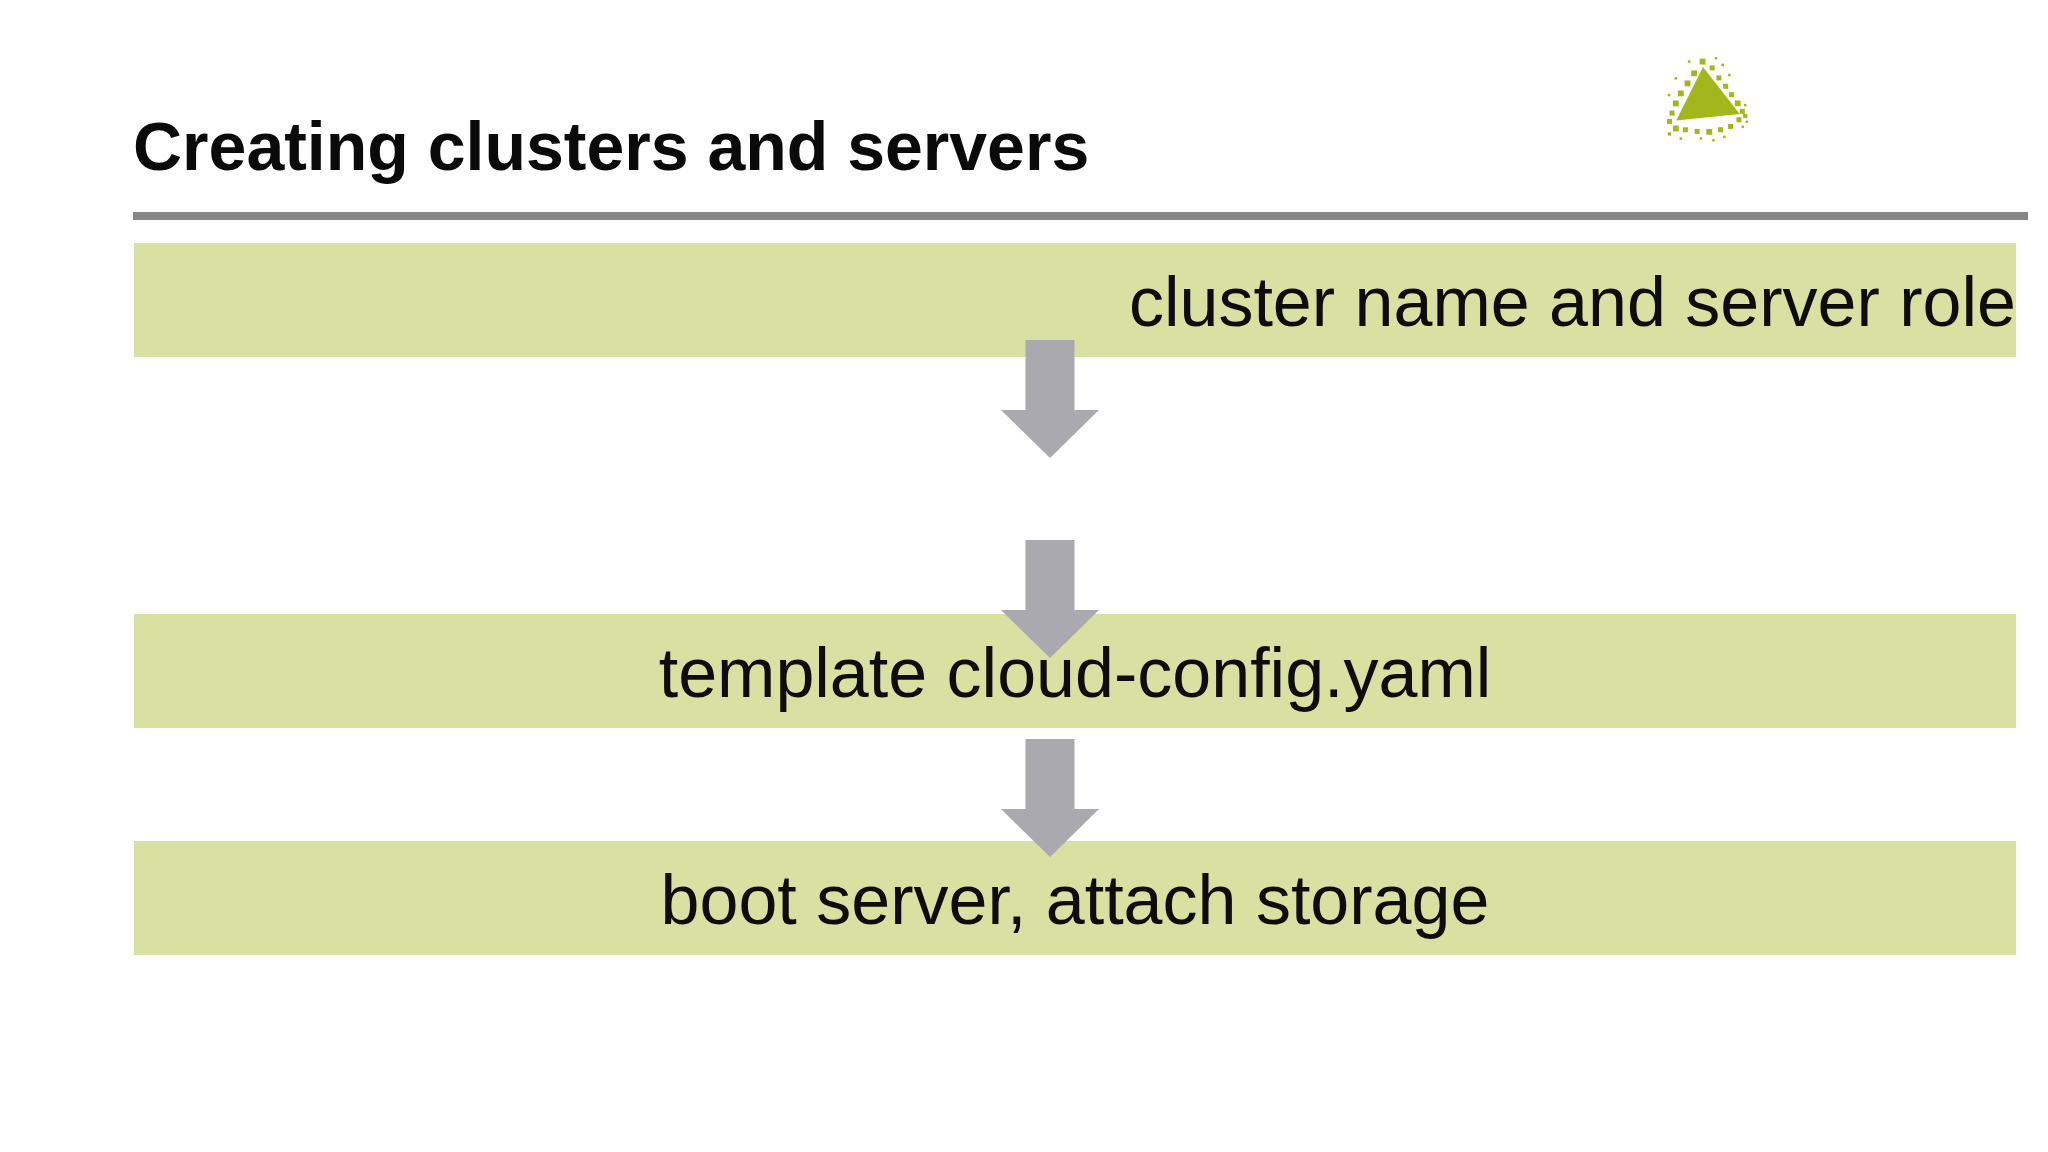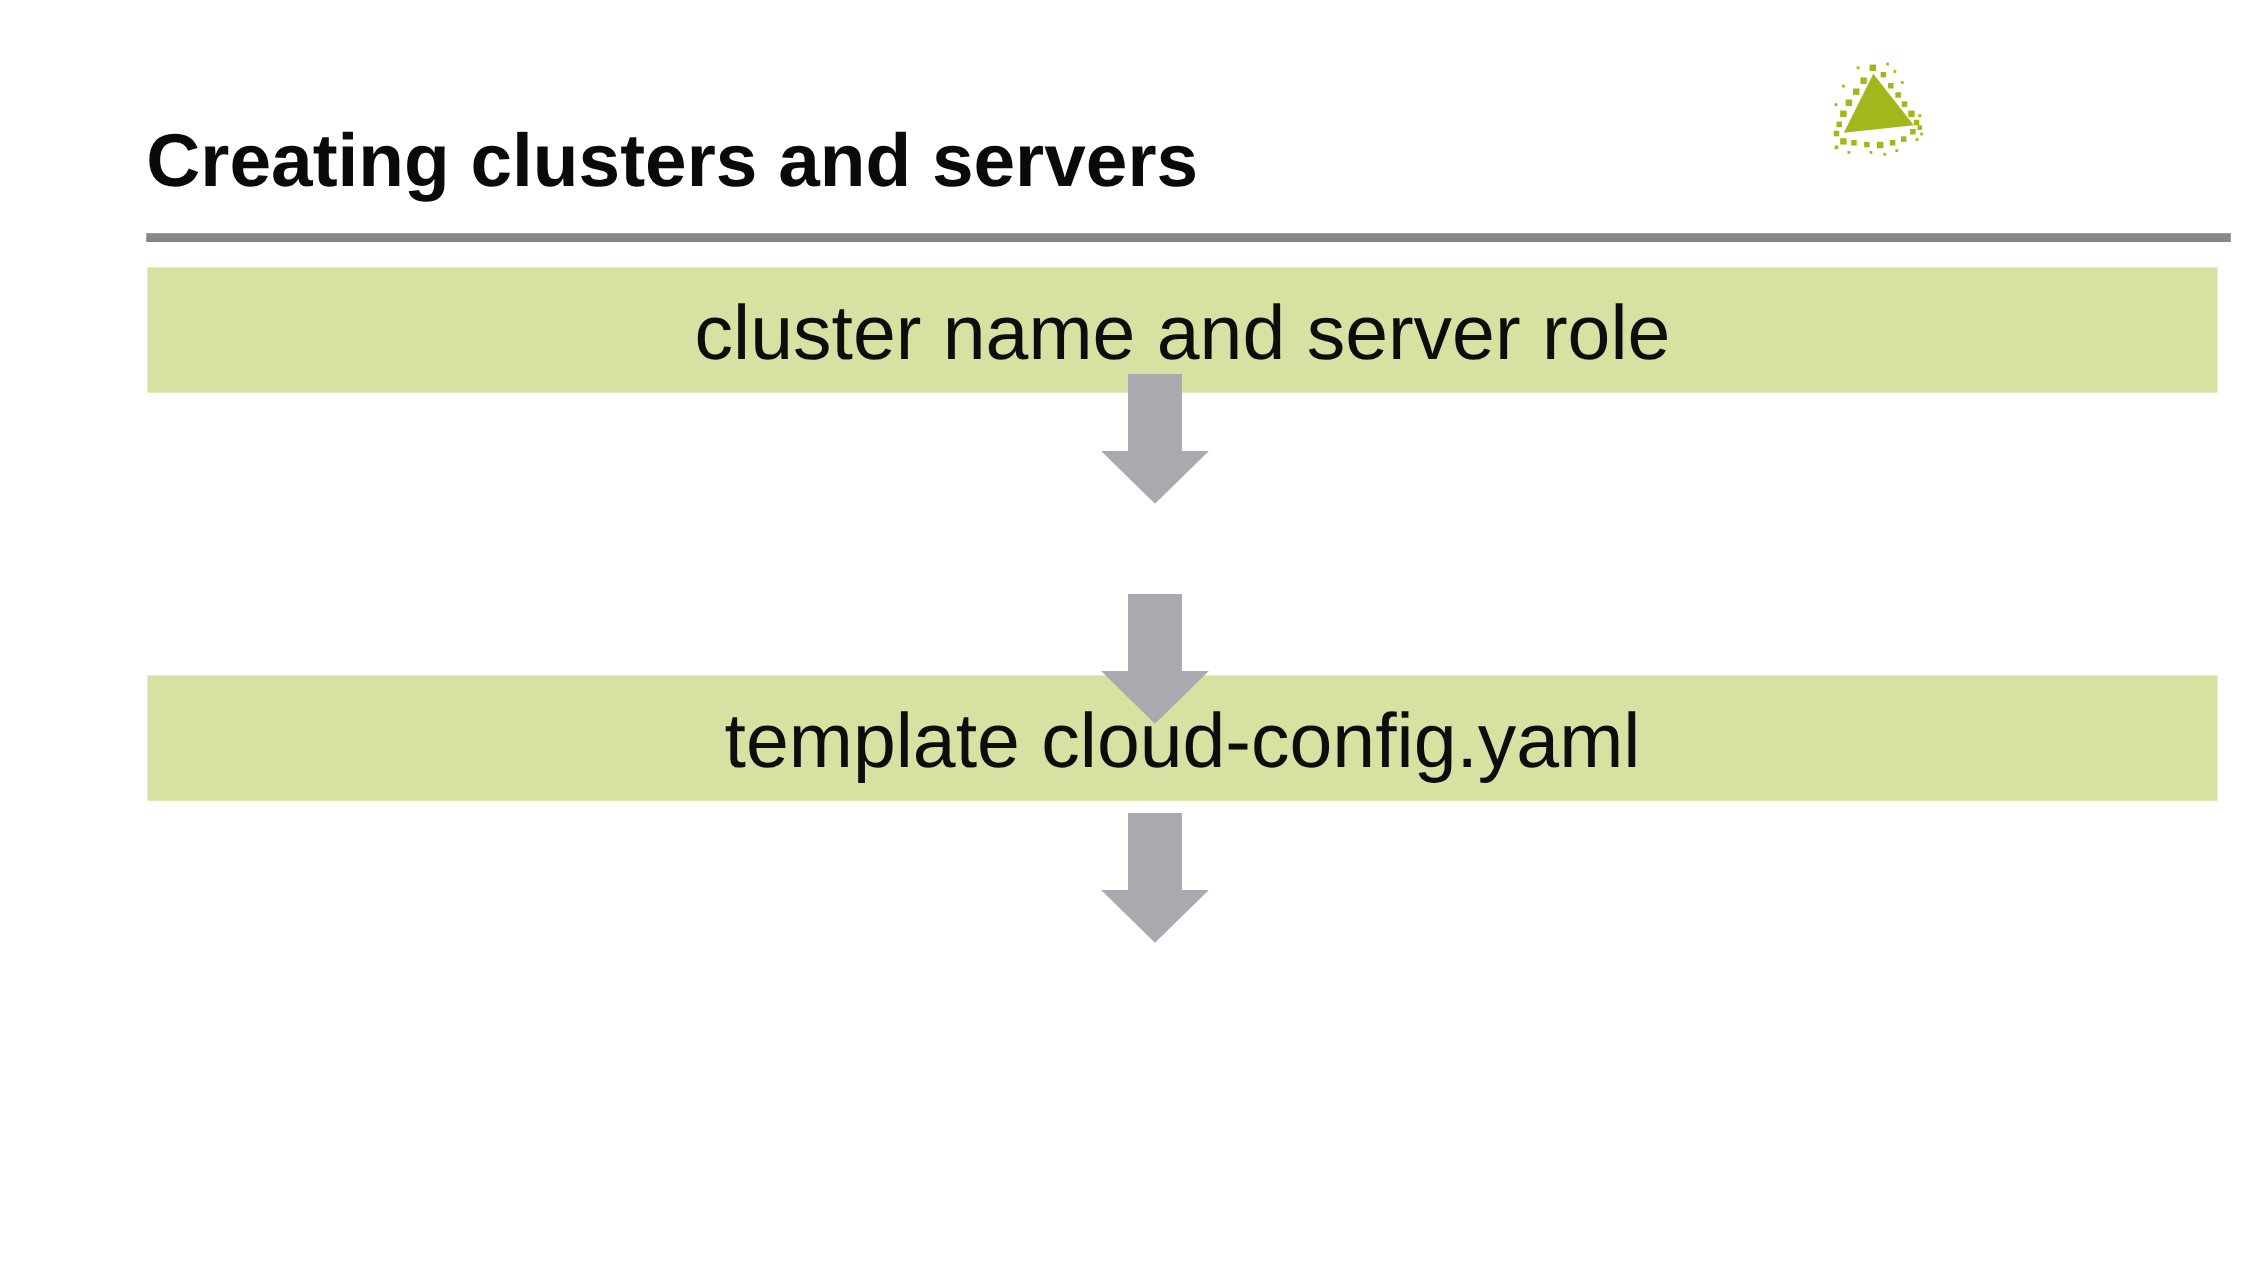--- a/index.html
+++ b/index.html
@@ -63,21 +63,21 @@
     z-index: 1;
   }
   .flow-step .step-label {
     font-size: 70px;
     font-weight: normal;
     color: var(--step-text, #0d0d0d);
     white-space: nowrap;
     line-height: 1;
     padding-top: 4px;
   }
-  .step-1 { top: 243px; }
+  .step-1 { top: 243px; justify-content: flex-end; }
   .step-2 { top: 443px; }
   .step-3 { top: 614px; }
   .step-4 { top: 841px; }
   .flow-arrow {
     position: absolute;
     left: 953px;
     width: 98px; height: 118px;
     color: var(--arrow, #A9A9AF);
     z-index: 2;
   }
@@ -169,14 +169,17 @@
 
   <div class="flow-arrow arrow-3">
     <svg viewBox="0 0 98 118" aria-hidden="true">
       <g fill="currentColor">
         <rect x="24.5" y="0" width="49" height="71"></rect>
         <polygon points="0,70 98,70 49,118"></polygon>
       </g>
     </svg>
   </div>
 
+  <div class="flow-step step-4">
+    <span class="step-label">boot server, attach storage</span>
+  </div>
 
 </div>
 
 </body></html>

